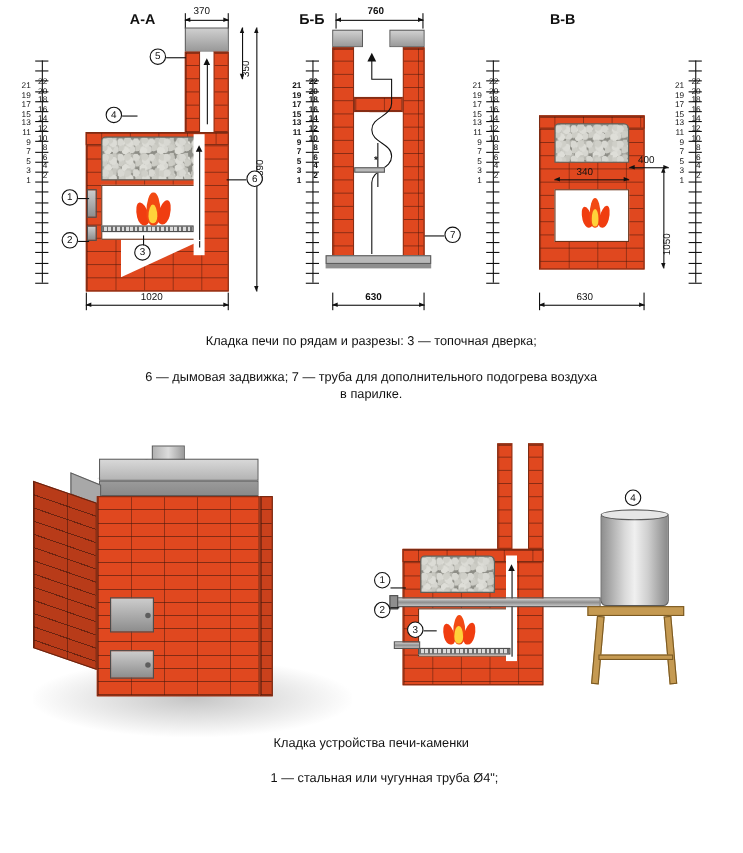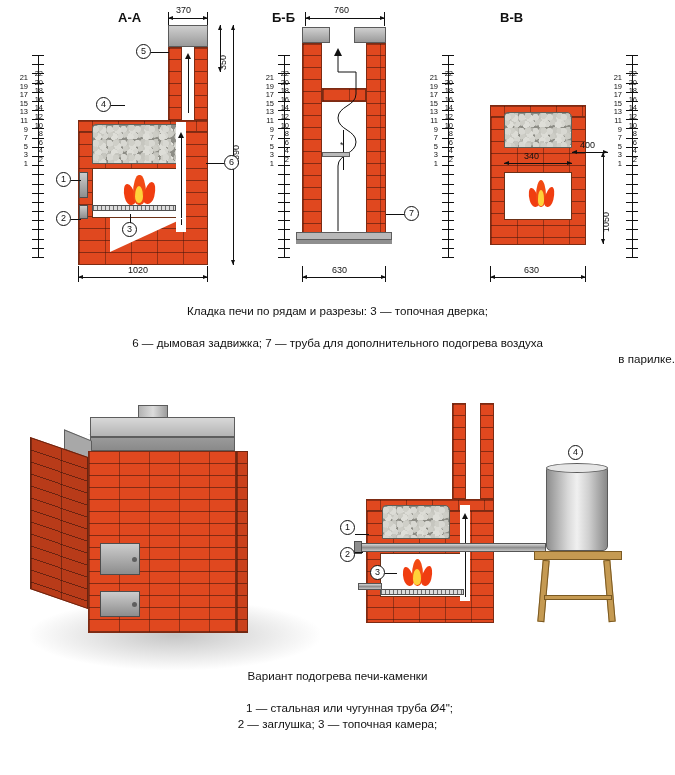--- a/index.html
+++ b/index.html
@@ -251,21 +251,21 @@
         <span>14</span>
         <span>12</span>
         <span>10</span>
         <span>8</span>
         <span>6</span>
         <span>4</span>
         <span>2</span>
       </div>
   </div>
 
-  <div class="abs" style="left:250px; top:0; width:170px; height:290px;">
+  <div class="abs" style="left:250px; top:0; width:170px; height:290px;font-weight:bold;">
 
     <div class="dim-h" style="left:55px; top:18px; width:80px;"></div>
     <div class="ext" style="left:55px; top:12px; width:1px; height:14px;"></div>
     <div class="ext" style="left:134px; top:12px; width:1px; height:14px;"></div>
     <div class="dimlbl" style="left:84px; top:5px;">760</div>
 
     <div class="graybox abs" style="left:52px; top:27px; width:28px; height:16px;"></div>
     <div class="graybox abs" style="left:104px; top:27px; width:32px; height:16px;"></div>
 
     <div class="brick abs" style="left:52px; top:43px; width:20px; height:200px;"></div>
@@ -500,21 +500,21 @@
   <div class="leadv" style="left:130px; top:214px; height:9px;"></div>
 
   <div class="callout" style="left:224px; top:155px;">6</div>
   <div class="lead" style="left:206px; top:163px; width:18px;"></div>
 
   <div class="callout" style="left:404px; top:206px;">7</div>
   <div class="lead" style="left:386px; top:214px; width:18px;"></div>
 
   <div class="caption" style="left:0; top:303px;">Кладка печи по рядам и разрезы: 3 — топочная дверка;</div>
   <div class="caption" style="left:0; top:335px;">6 — дымовая задвижка; 7 — труба для дополнительного подогрева воздуха</div>
-  <div class="caption" style="left:0; top:351px;text-align:right;">в парилке.</div>
+  <div class="caption" style="left:0; top:351px;">в парилке.</div>
 
   <div class="abs" style="left:20px; top:395px; width:300px; height:290px;">
 
     <div class="shadow" style="left:10px; top:205px; width:290px; height:70px;"></div>
 
     <div class="abs" style="left:118px; top:10px; width:30px; height:26px; background:linear-gradient(to right,#b2b2b2,#dcdcdc,#9c9c9c); border:1px solid #5c5c5c;"></div>
 
     <div class="abs" style="left:68px; top:22px; width:0; height:0; border-left:46px solid transparent; border-bottom:18px solid #d0d0d0;"></div>
     <div class="abs" style="left:70px; top:22px; width:145px; height:20px; background:linear-gradient(to bottom,#d8d8d8,#b4b4b4); border:1px solid #5d5d5d;"></div>
     <div class="abs" style="left:70px; top:42px; width:145px; height:14px; background:linear-gradient(to bottom,#9a9a9a,#8a8a8a); border:1px solid #5d5d5d;"></div>
@@ -581,17 +581,16 @@
 
     <div class="callout" style="left:10px; top:152px;">2</div>
     <div class="lead" style="left:25px; top:157px; width:8px;"></div>
 
     <div class="callout" style="left:40px; top:170px;">3</div>
     <div class="lead" style="left:55px; top:178px; width:12px;"></div>
 
     <div class="callout" style="left:238px; top:50px;">4</div>
   </div>
 
-  <div class="caption" style="left:0; top:668px;">Вариант подогрева печи-каменки</div>
+  <div class="caption" style="left:0; top:668px;">Кладка устройства печи-каменки</div>
   <div class="caption" style="left:12px; top:700px;">1 — стальная или чугунная труба Ø4";</div>
-  <div class="caption" style="left:0; top:716px;">2 — заглушка; 3 — топочная камера;</div>
 
 </div>
 
 </body></html>

